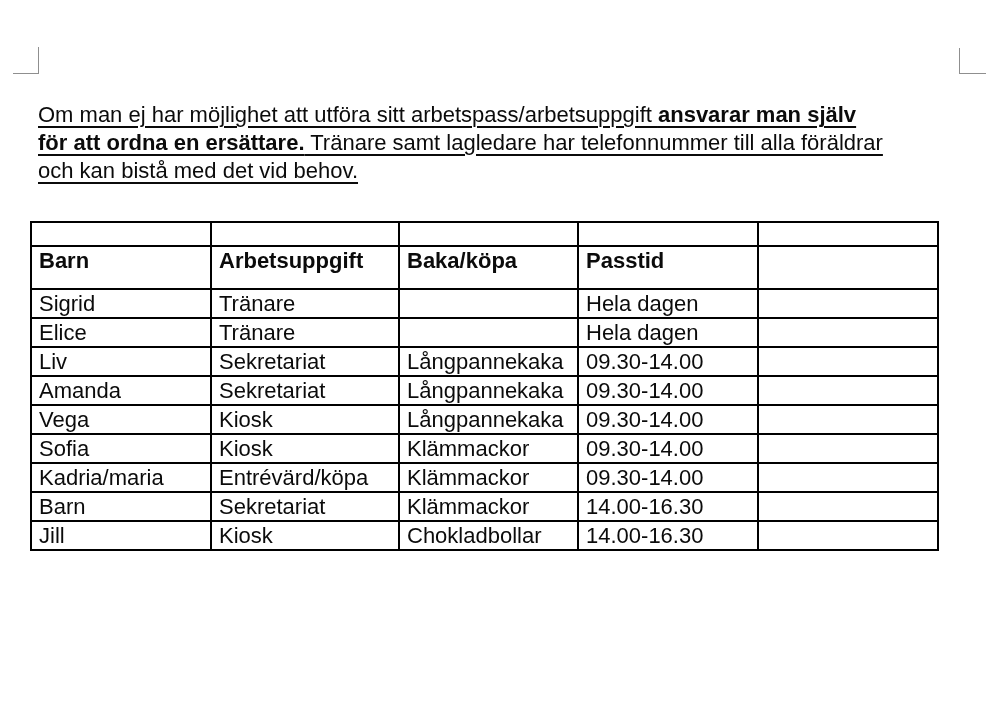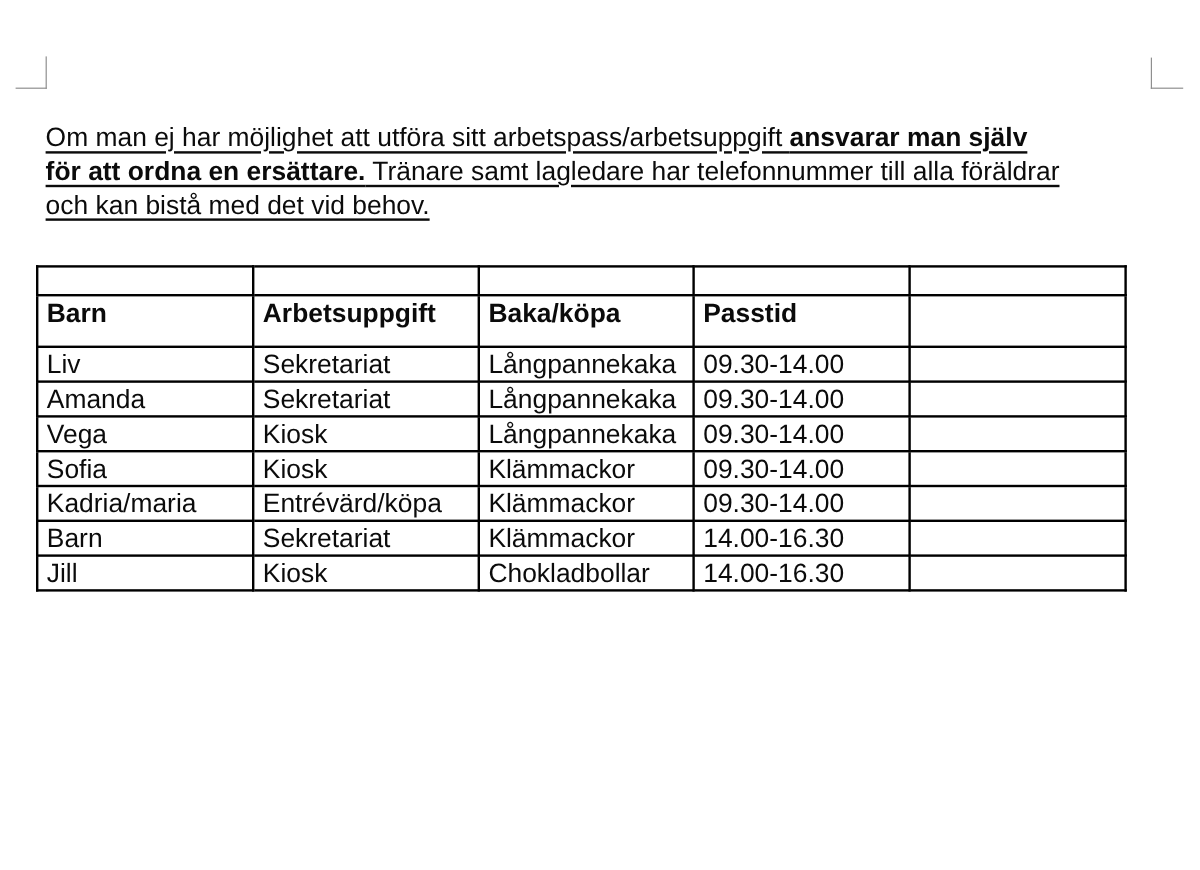--- a/index.html
+++ b/index.html
@@ -87,20 +87,34 @@
           <td class="col-4"></td>
         </tr>
         <tr class="header-row">
           <td class="col-0">Barn</td>
           <td class="col-1">Arbetsuppgift</td>
           <td class="col-2">Baka/köpa</td>
           <td class="col-3">Passtid</td>
           <td class="col-4"></td>
         </tr>
         <tr>
+          <td class="col-0">Sigrid</td>
+          <td class="col-1">Tränare</td>
+          <td class="col-2"></td>
+          <td class="col-3">Hela dagen</td>
+          <td class="col-4"></td>
+        </tr>
+        <tr>
+          <td class="col-0">Elice</td>
+          <td class="col-1">Tränare</td>
+          <td class="col-2"></td>
+          <td class="col-3">Hela dagen</td>
+          <td class="col-4"></td>
+        </tr>
+        <tr>
           <td class="col-0">Liv</td>
           <td class="col-1">Sekretariat</td>
           <td class="col-2">Långpannekaka</td>
           <td class="col-3">09.30-14.00</td>
           <td class="col-4"></td>
         </tr>
         <tr>
           <td class="col-0">Amanda</td>
           <td class="col-1">Sekretariat</td>
           <td class="col-2">Långpannekaka</td>

